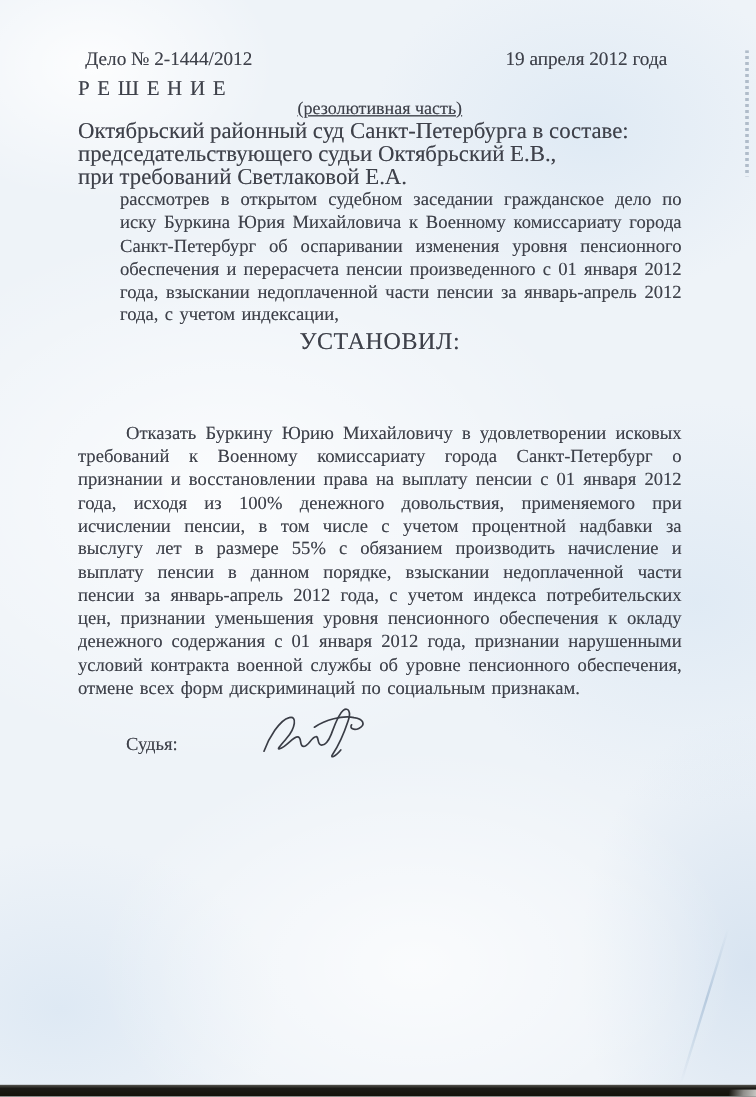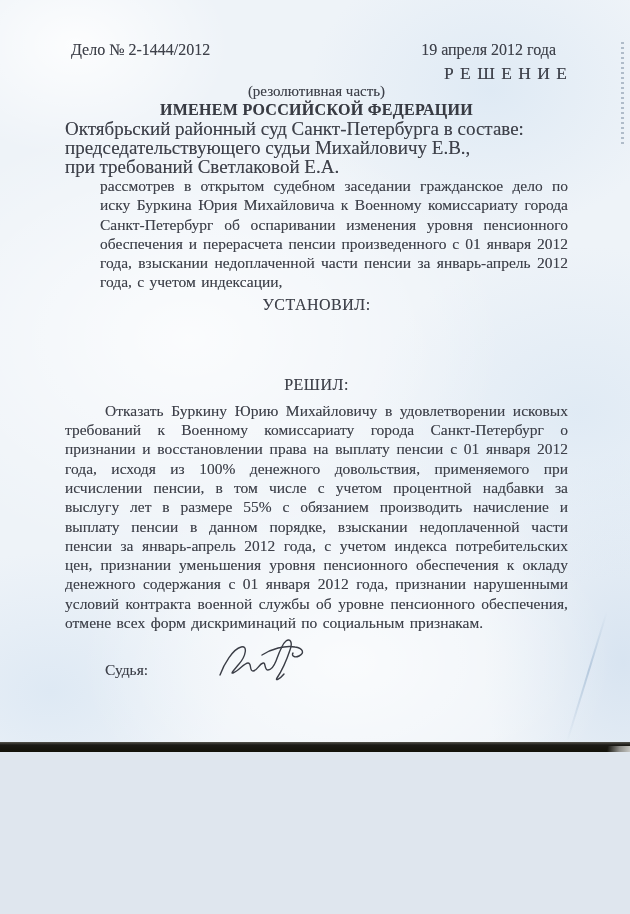--- a/index.html
+++ b/index.html
@@ -6,21 +6,21 @@
     margin: 0;
     padding: 0;
     width: 630px;
     height: 914px;
     overflow: hidden;
     background: #dfe6ee;
   }
   .scan {
     position: relative;
     width: 630px;
-    height: 752px;
+    height: 914px;
     font-family: "Liberation Serif", "DejaVu Serif", serif;
     color: #3e414a;
     background-color: #eef3f8;
     background-image:
       radial-gradient(ellipse 220px 160px at 12% 6%, rgba(255,255,255,.85), rgba(255,255,255,0) 70%),
       radial-gradient(ellipse 260px 200px at 78% 12%, rgba(213,228,242,.60), rgba(213,228,242,0) 70%),
       radial-gradient(ellipse 420px 300px at 30% 45%, rgba(255,255,255,.75), rgba(255,255,255,0) 75%),
       radial-gradient(ellipse 300px 240px at 92% 55%, rgba(210,226,241,.50), rgba(210,226,241,0) 70%),
       radial-gradient(ellipse 380px 260px at 55% 88%, rgba(255,255,255,.70), rgba(255,255,255,0) 70%),
       radial-gradient(ellipse 260px 200px at 8% 92%, rgba(206,223,240,.50), rgba(206,223,240,0) 70%),
@@ -35,30 +35,31 @@
     text-shadow: 0 0 0.4px rgba(62,65,74,0.45);
   }
   .header-row {
     display: flex;
     justify-content: space-between;
     font-size: 16px;
     line-height: 19px;
     padding: 0 12px 0 6px;
   }
   .title {
-    text-align: right;
+    text-align: left;
     font-size: 17.5px;
     line-height: 20px;
     letter-spacing: 1px;
     margin-top: 4px;
   }
   .subtitle {
     text-align: center;
     font-size: 15px;
     line-height: 17px;
+    text-decoration: underline;
   }
   .in-name {
     text-align: center;
     font-weight: bold;
     font-size: 16px;
     line-height: 19px;
     letter-spacing: .3px;
     color: #383b43;
   }
   .line {
@@ -70,21 +71,21 @@
     line-height: 19.3px;
     text-align: justify;
     text-align-last: left;
     text-indent: 40px;
     word-spacing: 1.5px;
     margin: 0;
   }
   .para.no-indent { text-indent: 0; margin-left: 35px; }
   .section-heading {
     text-align: center;
-    font-size: 16px;
+    font-size: 20px;
     line-height: 19px;
     letter-spacing: .5px;
     margin-top: 3px;
   }
   .gap-established { height: 57px; }
   .heading-decided { margin: 4px 0 7px; }
   .judge-row {
     position: relative;
     margin-top: 28px;
     padding-left: 40px;
@@ -141,34 +142,32 @@
 <div class="scan">
   <div class="content">
 
     <div class="header-row">
       <span>Дело № 2-1444/2012</span>
       <span>19 апреля 2012 года</span>
     </div>
 
     <div class="title">Р Е Ш Е Н И Е</div>
     <div class="subtitle">(резолютивная часть)</div>
-    <div class="in-name">ИМЕНЕМ РОССИЙСКОЙ ФЕДЕРАЦИИ</div>
 
     <div class="line">Октябрьский районный суд Санкт-Петербурга в составе:</div>
-    <div class="line">председательствующего судьи Михайловичу Е.В.,</div>
+    <div class="line">председательствующего судьи Октябрьский Е.В.,</div>
     <div class="line">при требований Светлаковой Е.А.</div>
 
     <p class="para no-indent">рассмотрев в открытом судебном заседании гражданское дело по иску Буркина Юрия Михайловича к Военному комиссариату города Санкт-Петербург об оспаривании изменения уровня пенсионного обеспечения и перерасчета пенсии произведенного с 01 января 2012 года, взыскании недоплаченной части пенсии за январь-апрель 2012 года, с учетом индексации,</p>
 
     <div class="section-heading">УСТАНОВИЛ:</div>
 
     <div class="gap-established"></div>
 
 
-    <div class="section-heading heading-decided">РЕШИЛ:</div>
 
     <p class="para">Отказать Буркину Юрию Михайловичу в удовлетворении исковых требований к Военному комиссариату города Санкт-Петербург о признании и восстановлении права на выплату пенсии с 01 января 2012 года, исходя из 100% денежного довольствия, применяемого при исчислении пенсии, в том числе с учетом процентной надбавки за выслугу лет в размере 55% с обязанием производить начисление и выплату пенсии в данном порядке, взыскании недоплаченной части пенсии за январь-апрель 2012 года, с учетом индекса потребительских цен, признании уменьшения уровня пенсионного обеспечения к окладу денежного содержания с 01 января 2012 года, признании нарушенными условий контракта военной службы об уровне пенсионного обеспечения, отмене всех форм дискриминаций по социальным признакам.</p>
 
     <div class="judge-row">
       <span>Судья:</span>
       <svg width="98" height="50" viewBox="0 0 98 50">
         <path d="M3 39 C7 28 16 13 24 11 C31 9 29 20 22 28 C18 33 13 38 16 37 C22 35 27 27 31 27 C35 27 32 35 36 35 C40 35 42 28 46 27 C49 26 47 34 51 34 C54 34 57 30 59 25 C62 17 65 8 69 5 C73 2 76 6 73 14 C70 23 64 36 60 42 C58 45 62 44 67 38" fill="none" stroke="#3a3d46" stroke-width="1.4" stroke-linecap="round"></path>
         <path d="M45 19 C54 13 68 9 78 11 C86 12 88 17 82 20 C78 22 74 20 76 17" fill="none" stroke="#3a3d46" stroke-width="1.4" stroke-linecap="round"></path>
       </svg>
     </div>

